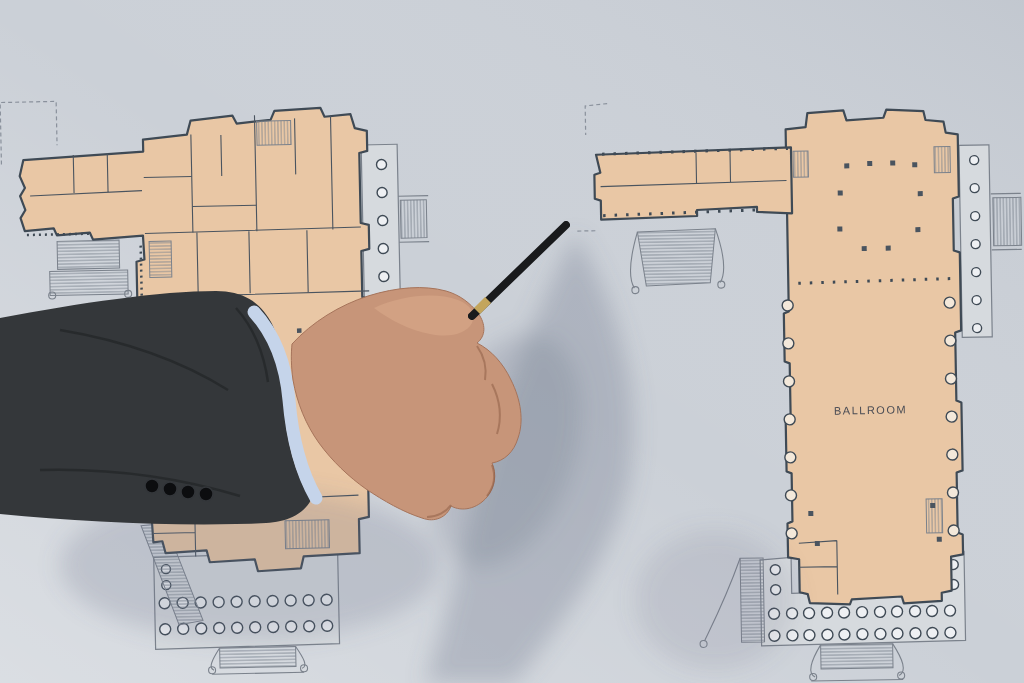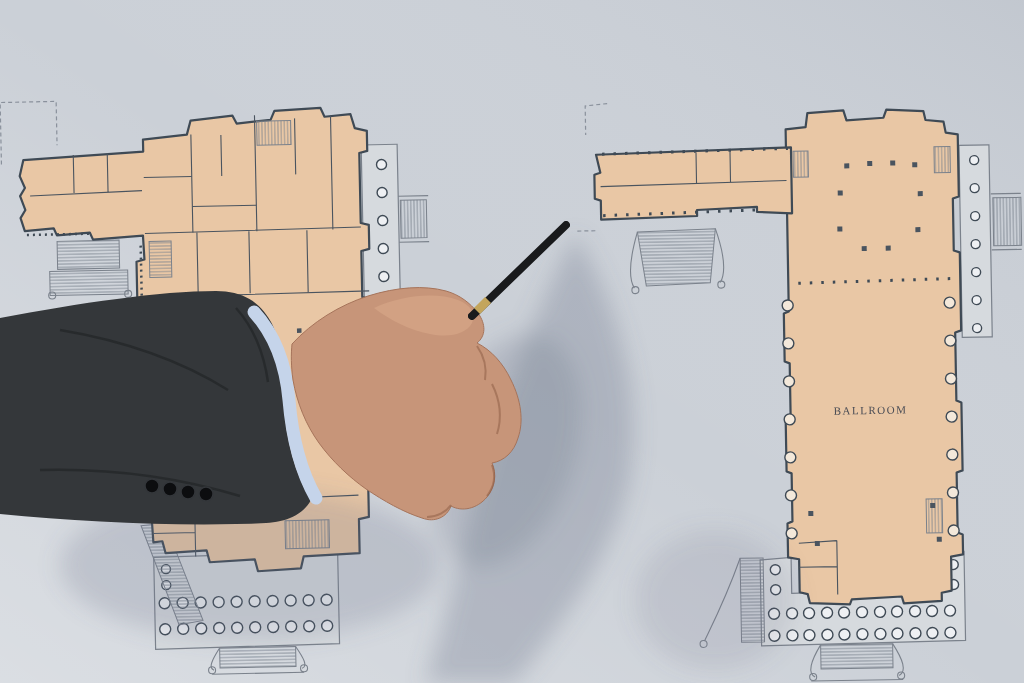--- a/index.html
+++ b/index.html
@@ -1,19 +1,19 @@
 <!DOCTYPE html>
 <html><head>
 <meta charset="utf-8">
 <style>
   html,body{margin:0;padding:0;background:#9aa0a8;}
   .stage{
     position:relative;width:1024px;height:683px;overflow:hidden;
     background:linear-gradient(115deg,#c5cad3 0%,#cbd0d7 40%,#d6d9de 70%,#e0e2e4 100%);
-    font-family:Liberation Serif, serif;
+    font-family:Liberation Sans, sans-serif;
   }
   .stage svg{position:absolute;left:0;top:0;}
   .plan{stroke:#3f4a55;stroke-width:2.2;stroke-linejoin:round;}
   .wall{stroke:#4a545f;stroke-width:1.1;fill:none;}
   .terrace{fill:#d6dade;stroke:#7b828c;stroke-width:1.2;}
   .col{fill:#eef0f3;stroke:#3f4a55;stroke-width:1.4;}
   .col2{fill:#f3e8da;stroke:#3f4a55;stroke-width:1.4;}
   .dot{fill:#4a545f;}
   .tline{stroke:#7b828c;stroke-width:1.1;fill:none;}
   .stairH{fill:url(#hH);stroke:#7b828c;stroke-width:1;}

